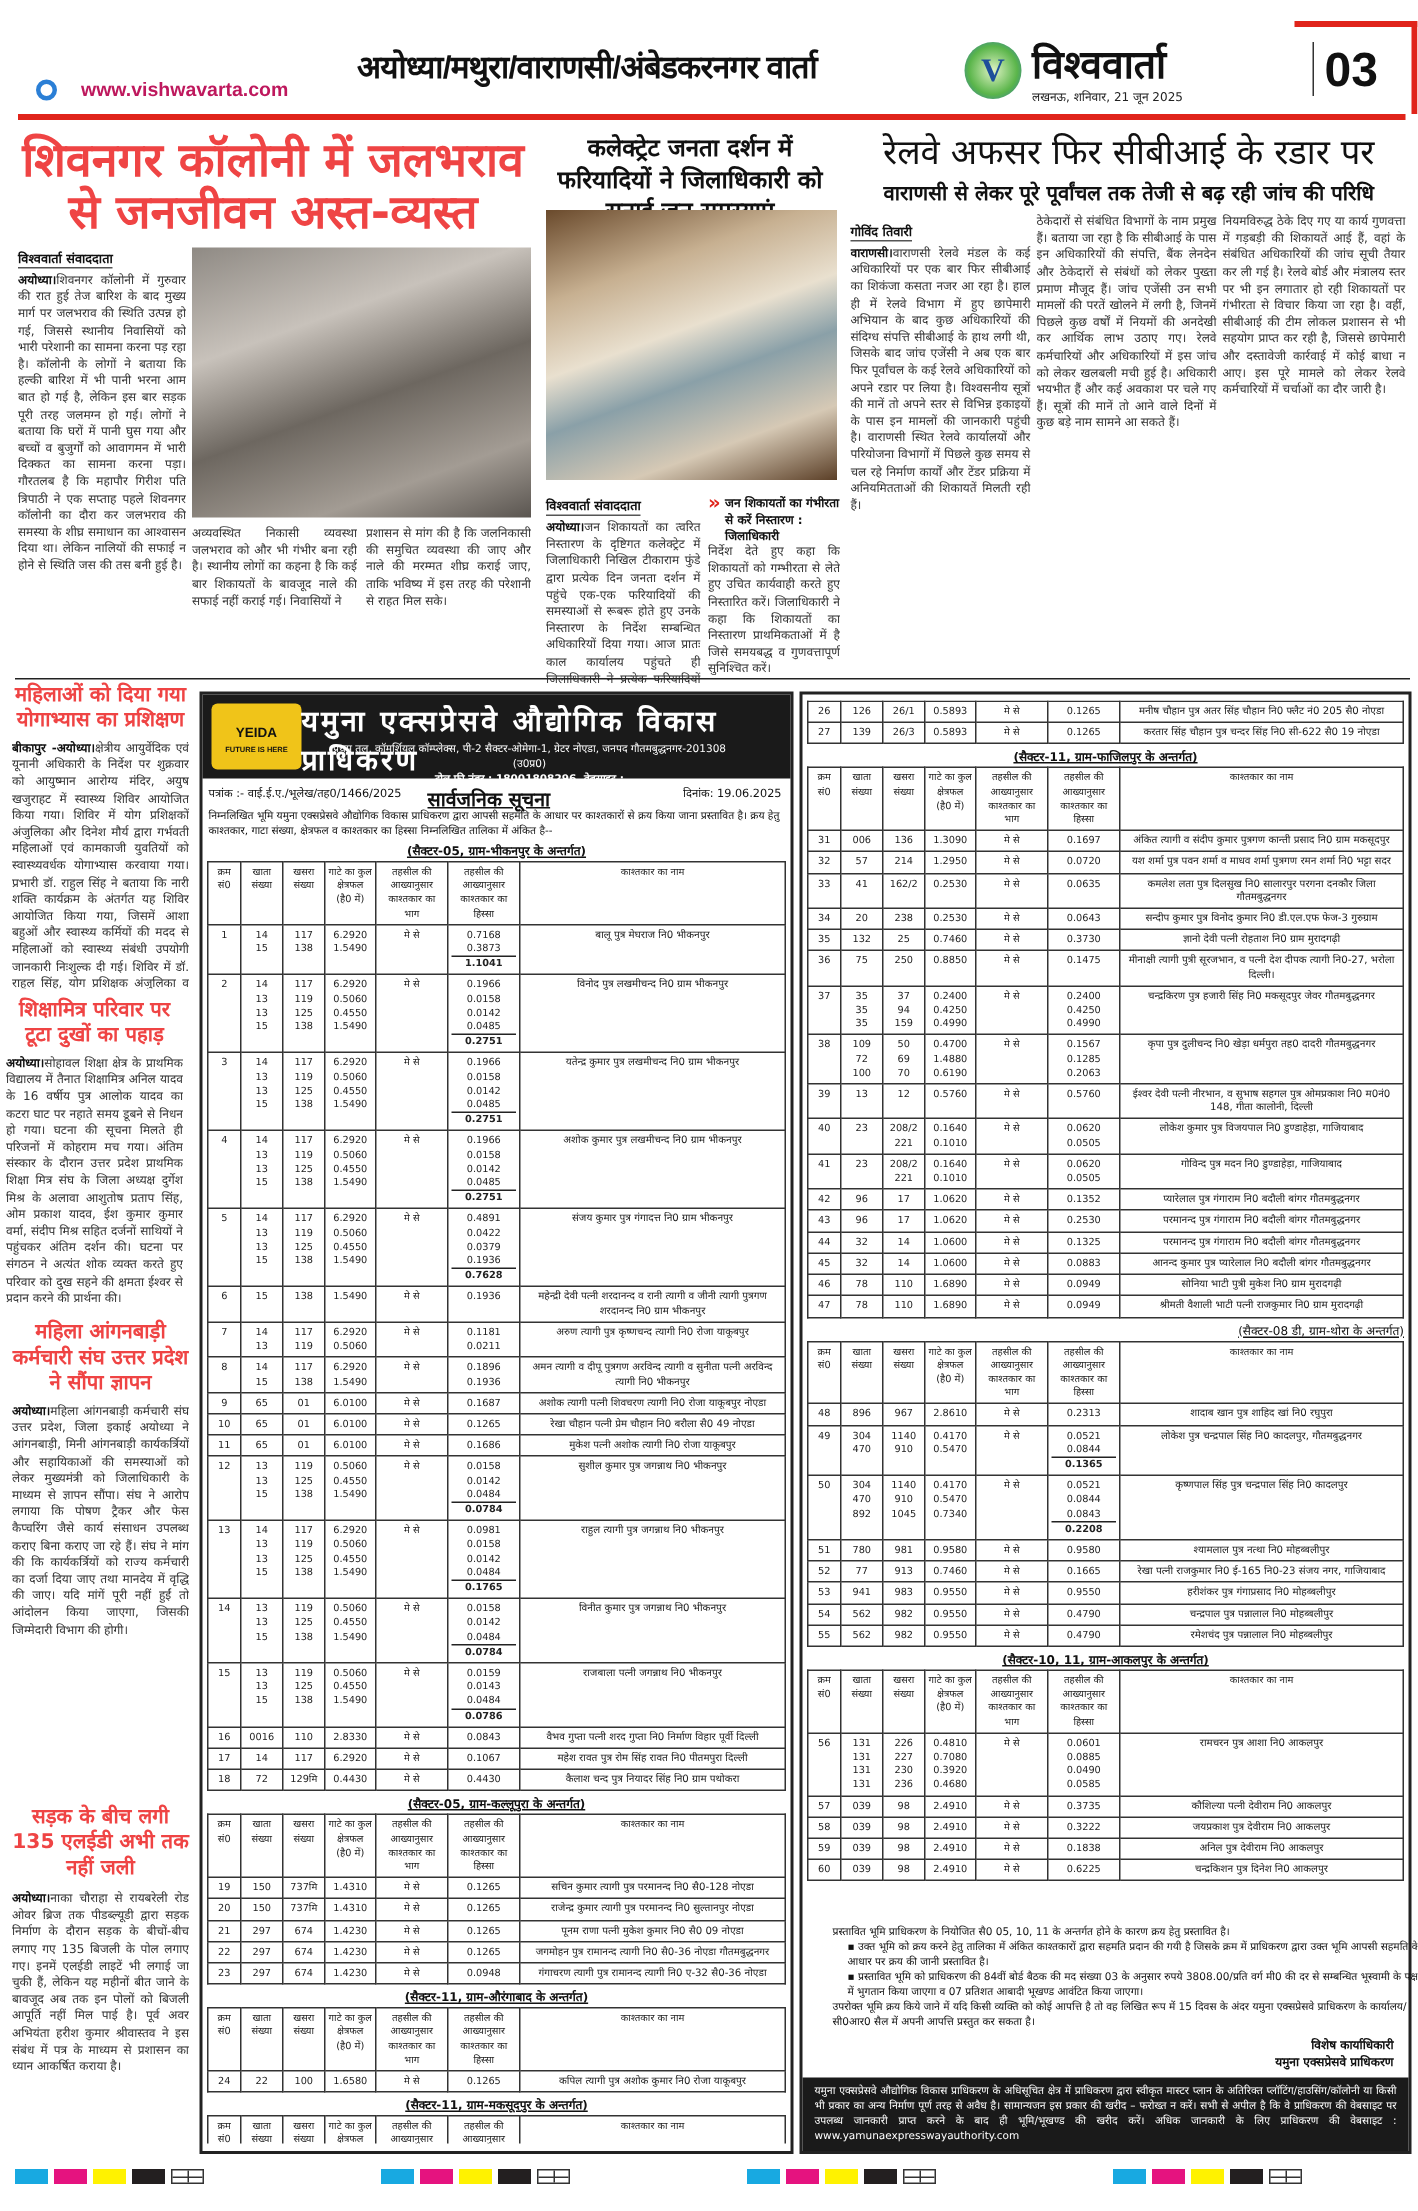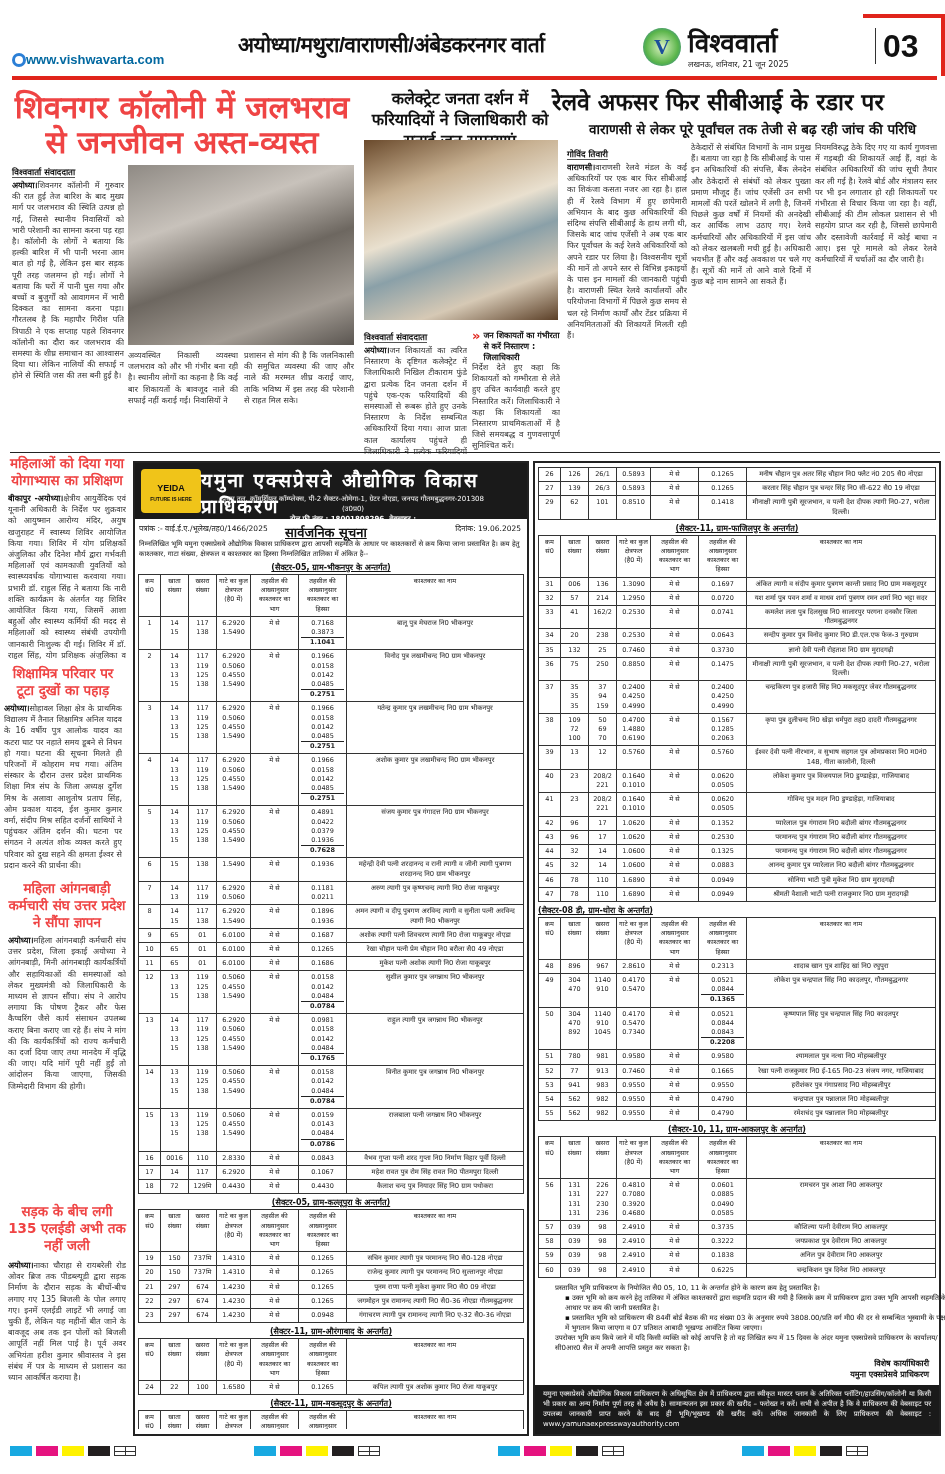--- a/index.html
+++ b/index.html
@@ -1,18 +1,18 @@
 <!DOCTYPE html>
 <html><head>
 <meta charset="utf-8">
 <style>
 *{box-sizing:border-box;margin:0;padding:0}
 body{width:945px;height:1474px;background:#fff;font-family:"DejaVu Sans",sans-serif;color:#111;overflow:hidden;position:relative}
 .mast{position:absolute;left:0;top:0;width:945px;height:80px}
-.mast .url{position:absolute;left:12px;top:52px;font:bold 13px "Liberation Sans",sans-serif;color:#0369a1;display:flex;align-items:center;gap:0}
+.mast .url{position:absolute;left:24px;top:52px;font:bold 13px "Liberation Sans",sans-serif;color:#be185d;display:flex;align-items:center;gap:16px}
 .mast .ie{width:14px;height:14px;border-radius:50%;border:3px solid #2b7fd6;display:inline-block}
 .mast .section{position:absolute;left:238px;top:30px;font:bold 21px "Liberation Sans",sans-serif;color:#111;letter-spacing:-0.5px}
 .mast .logo{position:absolute;left:643px;top:28px;width:38px;height:38px;border-radius:50%;background:radial-gradient(circle,#dff3c4 0%,#5ab54a 60%,#2a6fb8 100%);color:#1d4f9a;font:bold 22px "Liberation Serif",serif;text-align:center;line-height:38px}
 .mast .brand{position:absolute;left:688px;top:24px;font:bold 26px "Liberation Sans",sans-serif;color:#111}
 .mast .dateline{position:absolute;left:688px;top:58px;font-size:8px;color:#222}
 .mast .pgbox{position:absolute;left:863px;top:14px;width:82px;height:62px;border-top:4px solid #e0241b;border-right:4px solid #e0241b}
 .mast .pgsep{position:absolute;left:875px;top:28px;width:1px;height:36px;background:#333}
 .mast .pgnum{position:absolute;left:883px;top:28px;font:bold 32px "Liberation Sans",sans-serif;color:#111}
 .redrule{position:absolute;left:12px;top:76px;width:925px;height:4px;background:#e0241b}
 .h1{font-weight:bold;color:#ef4444;line-height:1.15;text-align:center}
@@ -76,21 +76,21 @@
 <div style="position:absolute;left:364px;top:325px;width:103px;height:125px">
   <div class="byline">विश्ववार्ता संवाददाता</div>
   <div class="body-text" style="height:110px"><b>अयोध्या।</b><span>जन शिकायतों का त्वरित निस्तारण के दृष्टिगत कलेक्ट्रेट में जिलाधिकारी निखिल टीकाराम फुंडे द्वारा प्रत्येक दिन जनता दर्शन में पहुंचे एक-एक फरियादियों की समस्याओं से रूबरू होते हुए उनके निस्तारण के निर्देश सम्बन्धित अधिकारियों दिया गया। आज प्रातः काल कार्यालय पहुंचते ही जिलाधिकारी ने प्रत्येक फरियादियों की समस्याओं को सुना तथा उनके समाधान के लिए सम्बन्धित अधिकारियों को कड़े</span></div>
 </div>
 <div style="position:absolute;left:472px;top:330px;width:90px;font-size:8px;font-weight:bold;line-height:11px;display:flex;gap:3px">
   <span style="color:#e0241b;font-size:13px;line-height:12px">»</span>
   <span>जन शिकायतों का गंभीरता से करें निस्तारण : जिलाधिकारी</span>
 </div>
 <div class="body-text" style="position:absolute;left:472px;top:362px;width:88px;height:88px">निर्देश देते हुए कहा कि शिकायतों को गम्भीरता से लेते हुए उचित कार्यवाही करते हुए निस्तारित करें। जिलाधिकारी ने कहा कि शिकायतों का निस्तारण प्राथमिकताओं में है जिसे समयबद्ध व गुणवत्तापूर्ण सुनिश्चित करें।</div>
 
-<div style="position:absolute;left:552px;top:88px;width:375px;font-size:23px;font-weight:bold;line-height:28px">रेलवे अफसर फिर सीबीआई के रडार पर</div>
+<div style="position:absolute;left:565px;top:88px;width:375px;font-size:23px;font-weight:normal;text-align:center;line-height:28px">रेलवे अफसर फिर सीबीआई के रडार पर</div>
 <div style="position:absolute;left:565px;top:120px;width:375px;font-size:13.5px;font-weight:bold;text-align:center;line-height:18px">वाराणसी से लेकर पूरे पूर्वांचल तक तेजी से बढ़ रही जांच की परिधि</div>
 <div style="position:absolute;left:567px;top:142px;width:120px;height:305px">
   <div class="byline">गोविंद तिवारी</div>
   <div class="body-text" style="height:290px"><b>वाराणसी।</b><span>वाराणसी रेलवे मंडल के कई अधिकारियों पर एक बार फिर सीबीआई का शिकंजा कसता नजर आ रहा है। हाल ही में रेलवे विभाग में हुए छापेमारी अभियान के बाद कुछ अधिकारियों की संदिग्ध संपत्ति सीबीआई के हाथ लगी थी, जिसके बाद जांच एजेंसी ने अब एक बार फिर पूर्वांचल के कई रेलवे अधिकारियों को अपने रडार पर लिया है। विश्वसनीय सूत्रों की मानें तो अपने स्तर से विभिन्न इकाइयों के पास इन मामलों की जानकारी पहुंची है। वाराणसी स्थित रेलवे कार्यालयों और परियोजना विभागों में पिछले कुछ समय से चल रहे निर्माण कार्यों और टेंडर प्रक्रिया में अनियमितताओं की शिकायतें मिलती रही हैं।</span></div>
 </div>
 <div class="body-text" style="position:absolute;left:691px;top:142px;width:120px;height:305px">ठेकेदारों से संबंधित विभागों के नाम प्रमुख हैं। बताया जा रहा है कि सीबीआई के पास इन अधिकारियों की संपत्ति, बैंक लेनदेन और ठेकेदारों से संबंधों को लेकर पुख्ता प्रमाण मौजूद हैं। जांच एजेंसी उन सभी मामलों की परतें खोलने में लगी है, जिनमें पिछले कुछ वर्षों में नियमों की अनदेखी कर आर्थिक लाभ उठाए गए। रेलवे कर्मचारियों और अधिकारियों में इस जांच को लेकर खलबली मची हुई है। अधिकारी भयभीत हैं और कई अवकाश पर चले गए हैं। सूत्रों की मानें तो आने वाले दिनों में कुछ बड़े नाम सामने आ सकते हैं।</div>
 <div class="body-text" style="position:absolute;left:815px;top:142px;width:122px;height:305px">नियमविरुद्ध ठेके दिए गए या कार्य गुणवत्ता में गड़बड़ी की शिकायतें आई हैं, वहां के संबंधित अधिकारियों की जांच सूची तैयार कर ली गई है। रेलवे बोर्ड और मंत्रालय स्तर पर भी इन लगातार हो रही शिकायतों पर गंभीरता से विचार किया जा रहा है। वहीं, सीबीआई की टीम लोकल प्रशासन से भी सहयोग प्राप्त कर रही है, जिससे छापेमारी और दस्तावेजी कार्रवाई में कोई बाधा न आए। इस पूरे मामले को लेकर रेलवे कर्मचारियों में चर्चाओं का दौर जारी है।</div>
 
 <div class="hrule" style="left:10px;top:452px;width:930px"></div>
 
@@ -412,29 +412,20 @@
           </tr>
           <tr>
             <td style="width:22px">27</td>
             <td style="width:28px">139</td>
             <td style="width:28px">26/3</td>
             <td style="width:34px">0.5893</td>
             <td style="width:48px">मे से</td>
             <td style="width:48px">0.1265</td>
             <td class="nm">करतार सिंह चौहान पुत्र चन्दर सिंह नि0 सी-622 सै0 19 नोएडा</td>
           </tr>
-          <tr>
-            <td style="width:22px">29</td>
-            <td style="width:28px">62</td>
-            <td style="width:28px">101</td>
-            <td style="width:34px">0.8510</td>
-            <td style="width:48px">मे से</td>
-            <td style="width:48px">0.1418</td>
-            <td class="nm">मीनाक्षी त्यागी पुत्री सूरजभान, व पत्नी देश दीपक त्यागी नि0-27, भरोला दिल्ली।</td>
-          </tr>
         </tbody>
       </table>
       <div style="font-size:8px;font-weight:bold;text-decoration:underline;text-align:center;margin:2px 0">(सैक्टर-11, ग्राम-फाजिलपुर के अन्तर्गत)</div>
       <table class="lt" style="position:relative;width:100%">
         <tbody>
           <tr>
             <th style="width:22px">क्रम सं0</th>
             <th style="width:28px">खाता संख्या</th>
             <th style="width:28px">खसरा संख्या</th>
             <th style="width:34px">गाटे का कुल क्षेत्रफल (है0 में)</th>
@@ -459,21 +450,21 @@
             <td>मे से</td>
             <td>0.0720</td>
             <td class="nm">यश शर्मा पुत्र पवन शर्मा व माधव शर्मा पुत्रगण रमन शर्मा नि0 भट्टा सदर</td>
           </tr>
           <tr>
             <td>33</td>
             <td>41</td>
             <td>162/2</td>
             <td>0.2530</td>
             <td>मे से</td>
-            <td>0.0741</td>
+            <td>0.0635</td>
             <td class="nm">कमलेश लता पुत्र दिलसुख नि0 सालारपुर परगना दनकौर जिला गौतमबुद्धनगर</td>
           </tr>
           <tr>
             <td>34</td>
             <td>20</td>
             <td>238</td>
             <td>0.2530</td>
             <td>मे से</td>
             <td>0.0643</td>
             <td class="nm">सन्दीप कुमार पुत्र विनोद कुमार नि0 डी.एल.एफ फेज-3 गुरुग्राम</td>
@@ -590,21 +581,21 @@
             <td>47</td>
             <td>78</td>
             <td>110</td>
             <td>1.6890</td>
             <td>मे से</td>
             <td>0.0949</td>
             <td class="nm">श्रीमती वैशाली भाटी पत्नी राजकुमार नि0 ग्राम मुरादगढ़ी</td>
           </tr>
         </tbody>
       </table>
-      <div style="font-size:8px;font-weight:bold;text-decoration:underline;text-align:left;margin:2px 0">(सैक्टर-08 डी, ग्राम-थोरा के अन्तर्गत)</div>
+      <div style="font-size:8px;font-weight:normal;text-decoration:underline;text-align:right;margin:2px 0">(सैक्टर-08 डी, ग्राम-थोरा के अन्तर्गत)</div>
       <table class="lt" style="position:relative;width:100%">
         <tbody>
           <tr>
             <th style="width:22px">क्रम सं0</th>
             <th style="width:28px">खाता संख्या</th>
             <th style="width:28px">खसरा संख्या</th>
             <th style="width:34px">गाटे का कुल क्षेत्रफल (है0 में)</th>
             <th style="width:48px">तहसील की आख्यानुसार काश्तकार का भाग</th>
             <th style="width:48px">तहसील की आख्यानुसार काश्तकार का हिस्सा</th>
             <th>काश्तकार का नाम</th>

